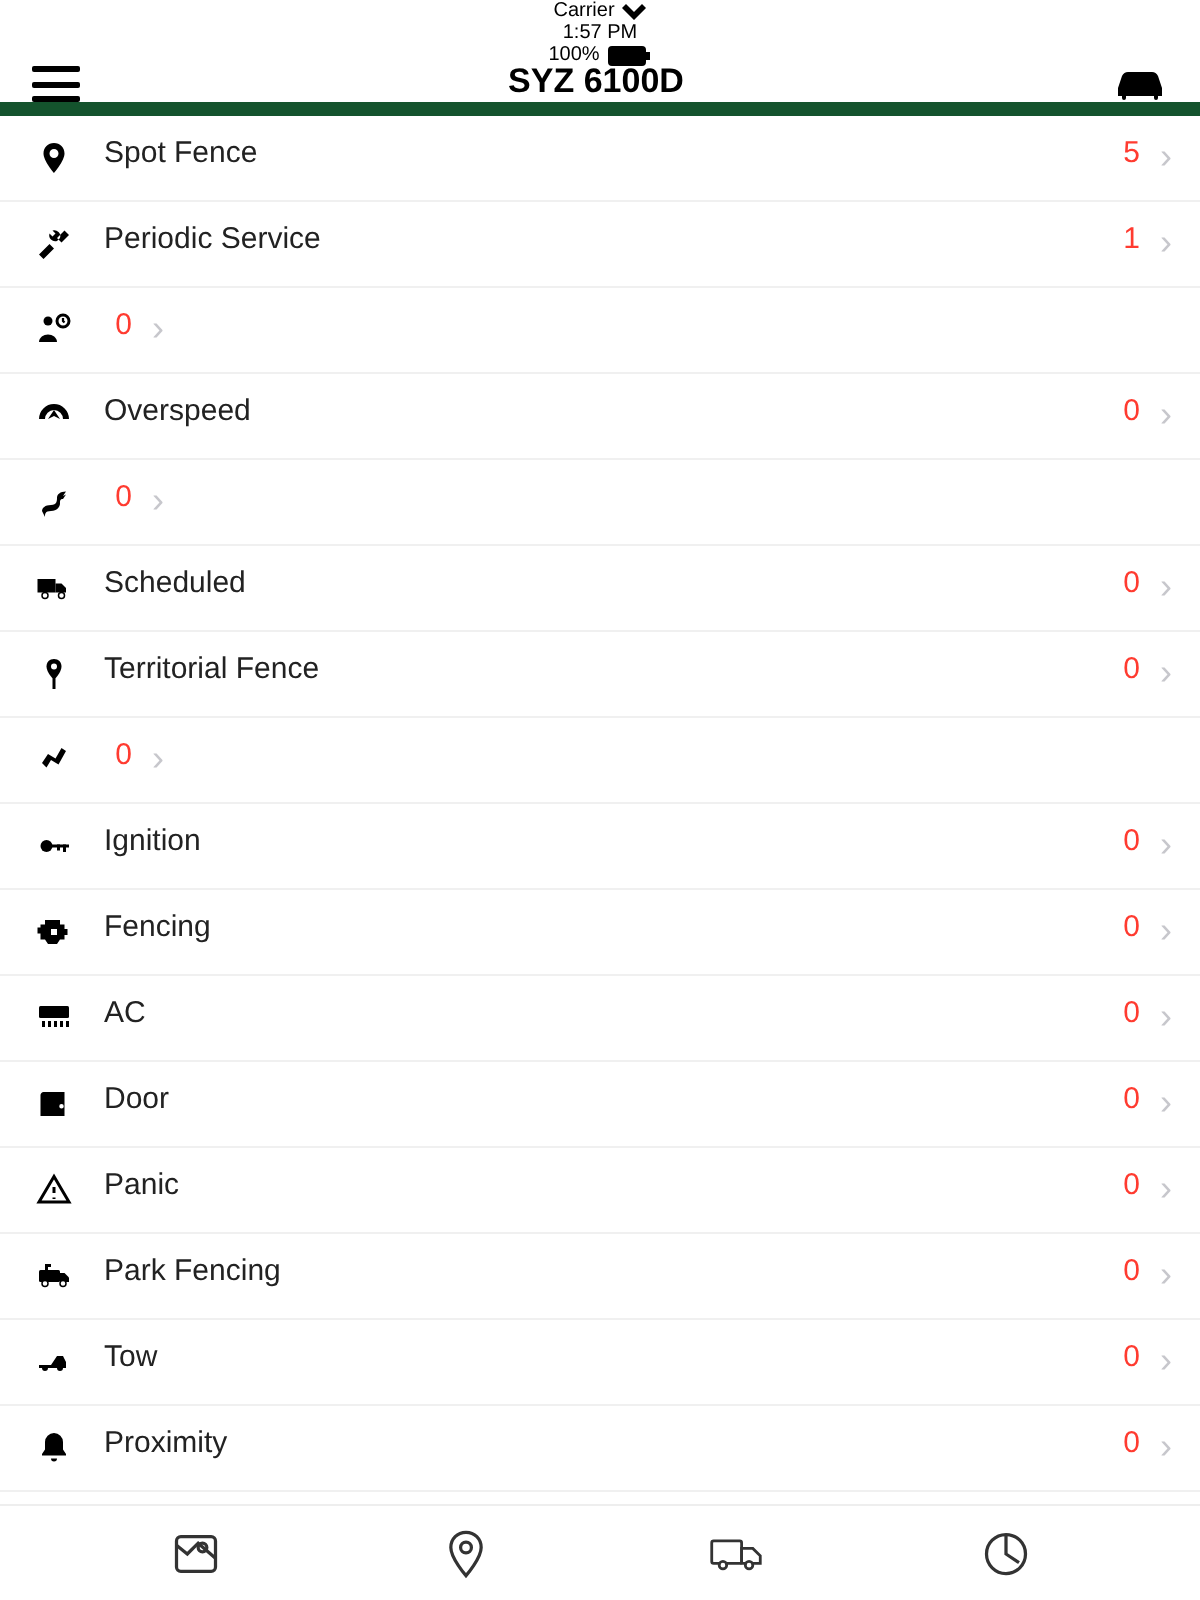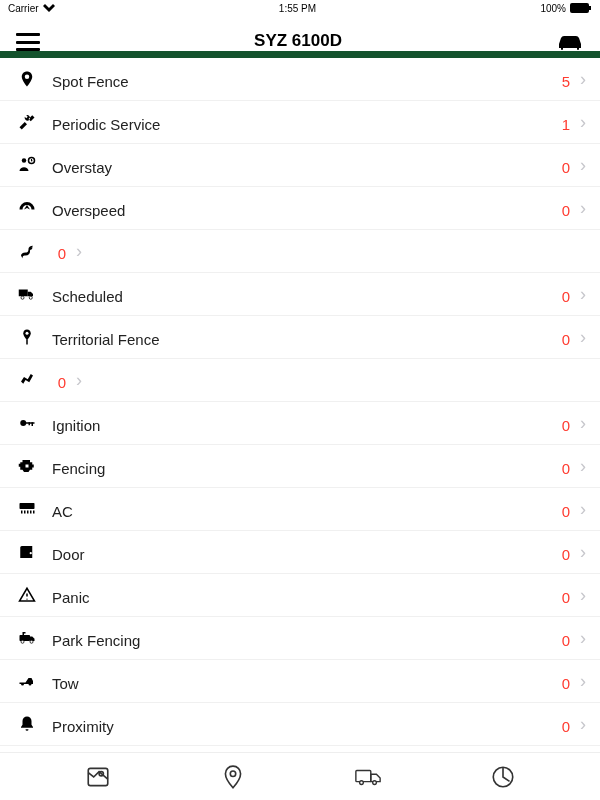--- a/index.html
+++ b/index.html
@@ -13,41 +13,42 @@
     flex-direction: column;
   }
   .status-bar {
     height: 16px;
     display: flex;
     align-items: center;
     justify-content: space-between;
     padding: 0 8px;
     font-size: 10px;
     color: #000;
+    flex-direction: column;
   }
   .status-left, .status-right { display: flex; align-items: center; gap: 4px; }
   .header {
     height: 42px;
     display: flex;
     align-items: flex-end;
     justify-content: space-between;
     padding: 0 16px;
     border-bottom: 7px solid #14532d;
   }
   .menu-btn { width: 24px; height: 18px; display: flex; flex-direction: column; justify-content: space-between; cursor: pointer; }
   .menu-btn span { height: 3px; background: #000; border-radius: 1px; }
   .title { font-size: 17px; font-weight: 700; }
   .car-icon { width: 28px; height: 18px; }
   .list {
     flex: 1;
     overflow-y: auto;
   }
   .row {
     display: flex;
-    align-items: flex-end;
+    align-items: flex-start;
     padding: 10px 14px 10px 16px;
     border-bottom: 1px solid #f0f0f0;
     cursor: pointer;
     min-height: 42px;
   }
   .row-icon {
     width: 22px; height: 22px;
     display: flex; align-items: center; justify-content: center;
     margin-right: 14px;
     color: #000;
@@ -80,21 +81,21 @@
 </head>
 <body>
 
 <div class="status-bar">
   <div class="status-left">
     <span>Carrier</span>
     <svg width="12" height="8" viewBox="0 0 12 8">
         <path d="M6 0 L0 6 L2 8 L6 4 L10 8 L12 6 Z" fill="#000" transform="rotate(180 6 4)"></path>
       </svg>
   </div>
-  <span>1:55 PM</span>
+  <span>1:57 PM</span>
   <div class="status-right">
     <span>100%</span>
     <svg width="22" height="10" viewBox="0 0 22 10">
         <rect x="0" y="0" width="19" height="10" rx="2" fill="#000"></rect>
         <rect x="19" y="3" width="2" height="4" fill="#000"></rect>
       </svg>
   </div>
 </div>
 
 <div class="header">
@@ -134,21 +135,20 @@
     </div>
     <div class="row">
       <span class="row-icon">
         <svg width="18" height="18" viewBox="0 0 24 24" fill="#000">
           <circle cx="8" cy="6" r="3"></circle>
           <path d="M2 20c0-3 3-5 6-5s6 2 6 5H2z"></path>
           <circle cx="18" cy="6" r="4" fill="none" stroke="#000" stroke-width="2"></circle>
           <path d="M18 4v2l1 1" stroke="#000" stroke-width="1.5" fill="none"></path>
         </svg>
       </span>
-      <span class="row-label">Overstay</span>
       <span class="row-count">0</span>
       <span class="chevron">›</span>
     </div>
     <div class="row">
       <span class="row-icon">
         <svg width="18" height="18" viewBox="0 0 24 24" fill="#000">
           <path d="M12 4a10 10 0 00-10 10h4a6 6 0 0112 0h4A10 10 0 0012 4zm0 4l4 6-4-2-4 2 4-6z"></path>
         </svg>
       </span>
       <span class="row-label">Overspeed</span>

